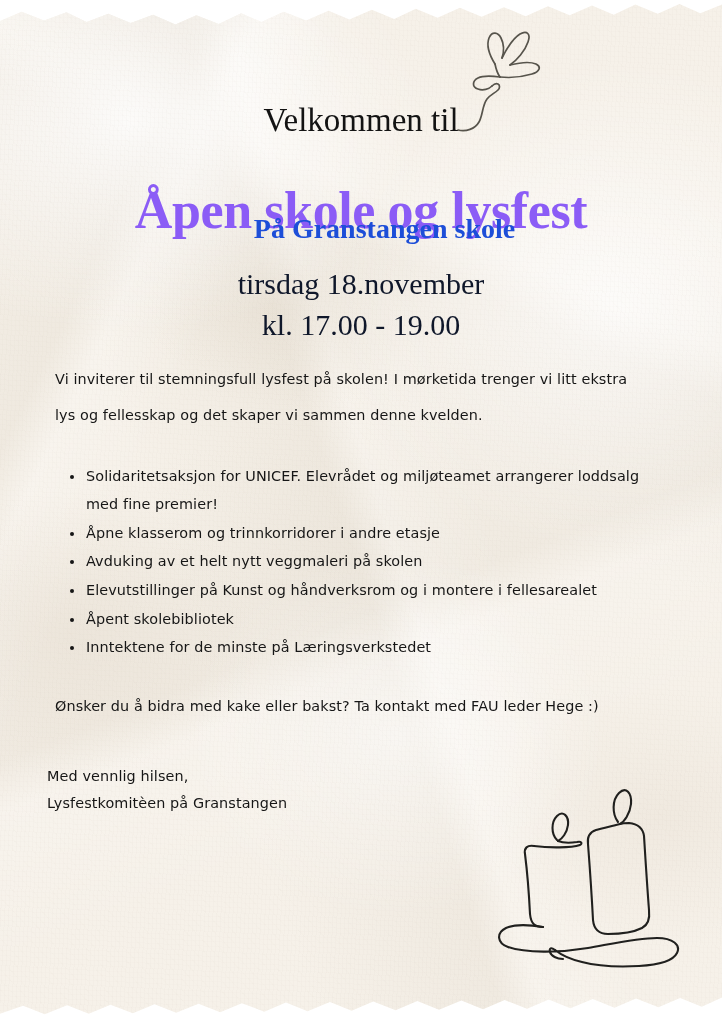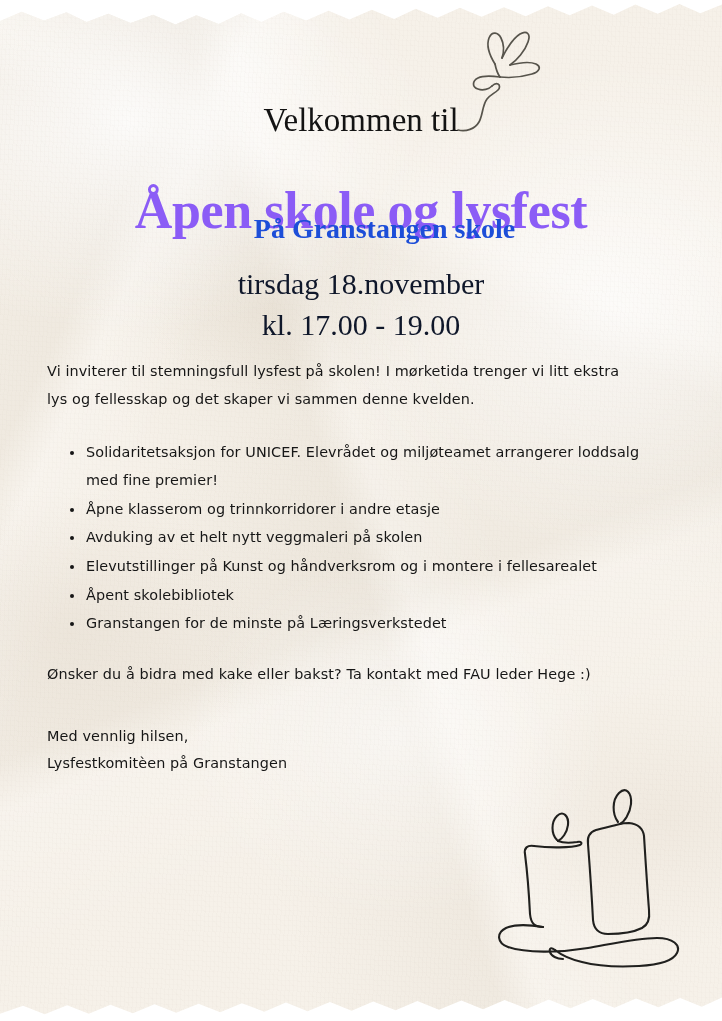--- a/index.html
+++ b/index.html
@@ -123,21 +123,21 @@
     position: absolute;
     left: 47px;
     top: 358px;
     width: 628px;
     font-family: "DejaVu Sans", sans-serif;
     font-size: 14.4px;
     line-height: 1.92;
     color: #161616;
     letter-spacing: 0.1px;
   }
-  .para { margin: 0; }
+  .para { margin: 8px; }
   .gap-lg { height: 22px; }
   .gap-sm { height: 12px; }
 
   ul.program {
     list-style: none;
     margin: 4px 0 0 0;
     padding: 0 0 0 21px;
   }
   ul.program li {
     position: relative;
@@ -308,21 +308,21 @@
 
       <div class="gap-lg"></div>
 
 
       <ul class="program">
         <li>Solidaritetsaksjon for UNICEF. Elevrådet og miljøteamet arrangerer loddsalg med fine premier!</li>
         <li>Åpne klasserom og trinnkorridorer i andre etasje</li>
         <li>Avduking av et helt nytt veggmaleri på skolen</li>
         <li>Elevutstillinger på Kunst og håndverksrom og i montere i fellesarealet</li>
         <li>Åpent skolebibliotek</li>
-        <li>Granstangen for de minste på Læringsverkstedet</li>
+        <li>Inntektene for de minste på Læringsverkstedet</li>
       </ul>
 
       <div class="gap-lg"></div>
 
       <p class="para">Ønsker du å bidra med kake eller bakst? Ta kontakt med FAU leder Hege :)</p>
 
       <div class="gap-sm"></div>
 
 
       <div class="gap-lg"></div>

